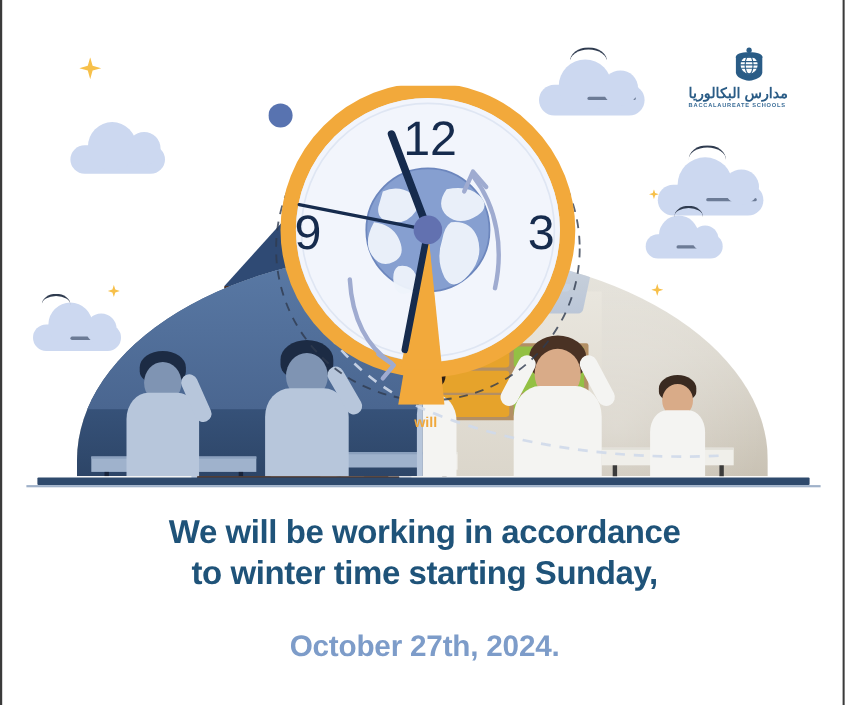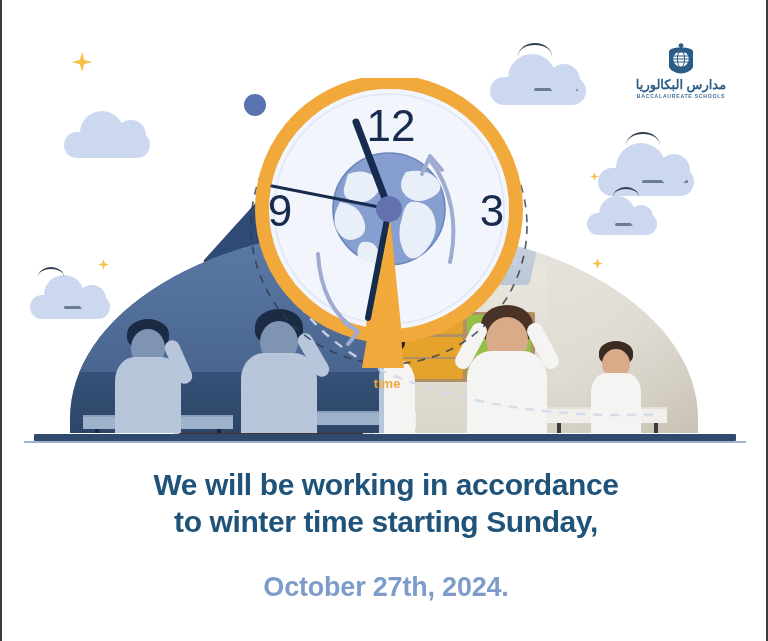--- a/index.html
+++ b/index.html
@@ -357,21 +357,21 @@
     font-weight: 700;
     margin-top: 1px;
   }
 
   
   #logo {
     position: absolute;
     right: 30px;
     top: 42px;
     width: 110px;
-    text-align: center;
+    text-align: left;
   }
   #logo-mark { display: block; margin: 0 auto; }
   #logo-ar {
     display: block;
     color: #2a5c86;
     font-size: 13px;
     font-weight: 700;
     direction: rtl;
     margin-top: 1px;
     letter-spacing: .2px;
@@ -589,21 +589,21 @@
       <path d="M206 184 C214 148 208 110 186 82"></path>
       <path d="M178 96 L186 78 L198 92" stroke-linejoin="round"></path>
     </g>
     <g stroke="#9fabd0" fill="none" stroke-width="4" stroke-linecap="round">
       <path d="M74 176 C76 212 90 238 112 252"></path>
       <path d="M100 244 L114 254 L104 266" stroke-linejoin="round"></path>
     </g>
   </svg>
 
   <div id="clock-label">
-    <span class="l2">time</span>
+    <span class="l2">will</span>
   </div>
 
   <div id="logo">
     <svg id="logo-mark" width="34" height="34" viewBox="0 0 34 34">
       <path d="M5 10 C5 7 9 5.5 17 5.5 C25 5.5 29 7 29 10 L29 24 C29 28 23 31 17 31.5 C11 31 5 28 5 24 Z" fill="#2a5c86"></path>
       <circle cx="17" cy="3.6" r="2.4" fill="#2a5c86"></circle>
       <rect x="16.2" y="5" width="1.6" height="2.4" fill="#2a5c86"></rect>
       <circle cx="17" cy="17" r="8.4" fill="#ffffff"></circle>
       <circle cx="17" cy="17" r="8.4" fill="none" stroke="#2a5c86" stroke-width="1.1"></circle>
       <g stroke="#2a5c86" stroke-width="1" fill="none">

